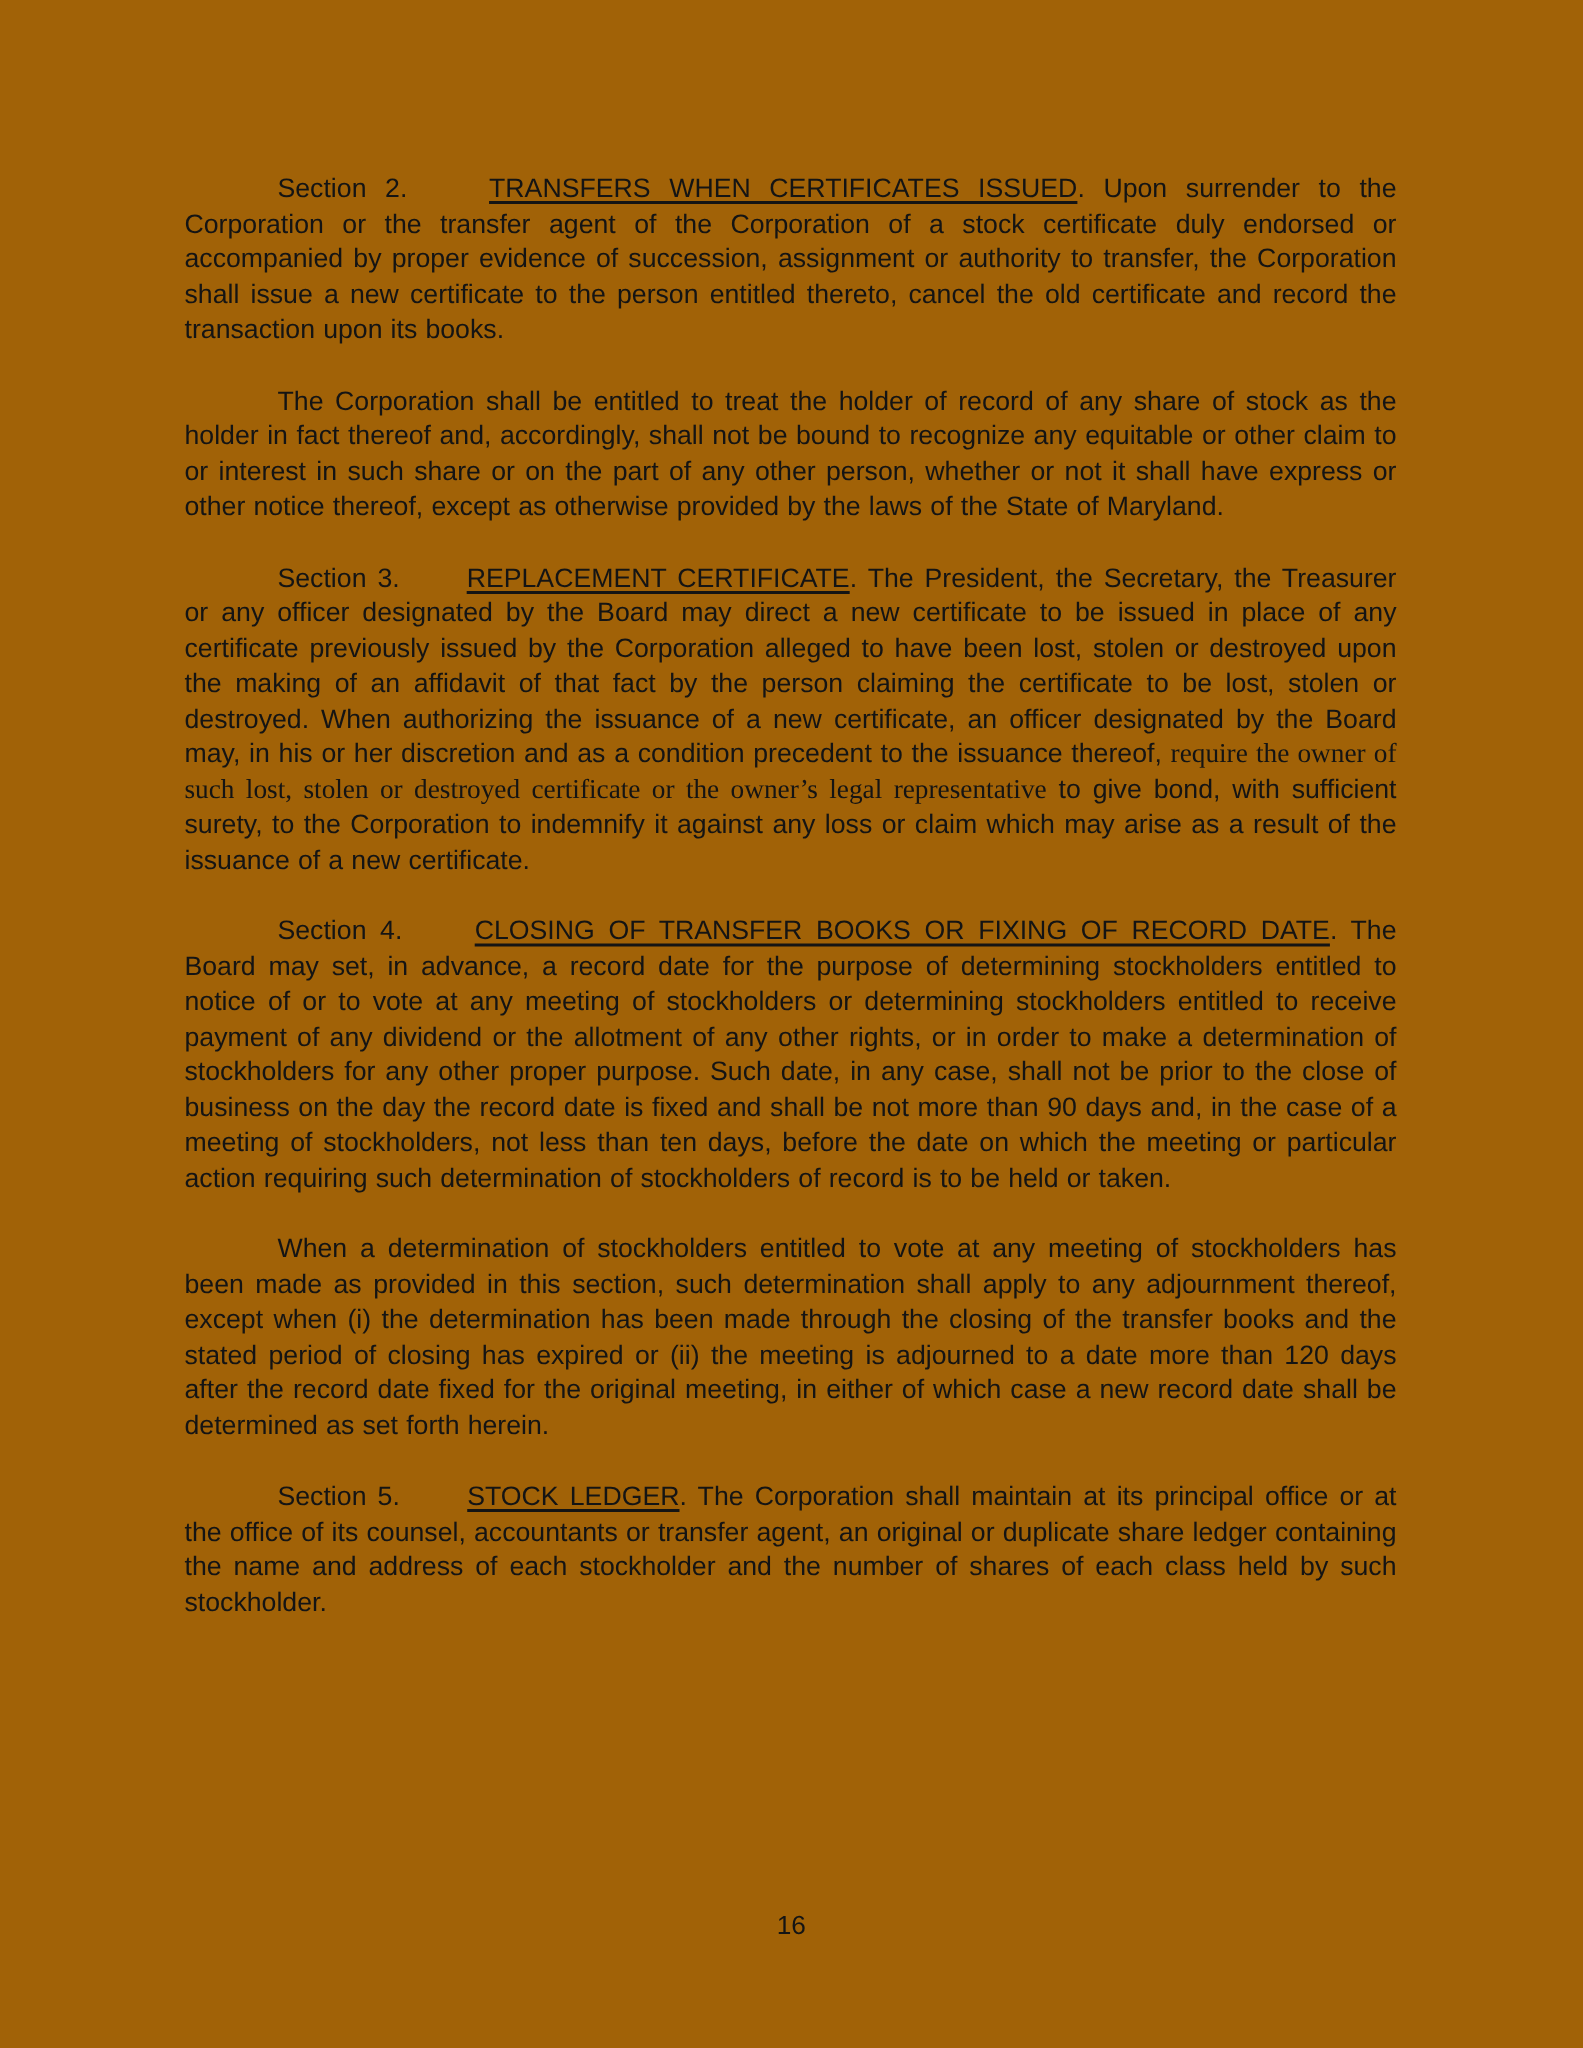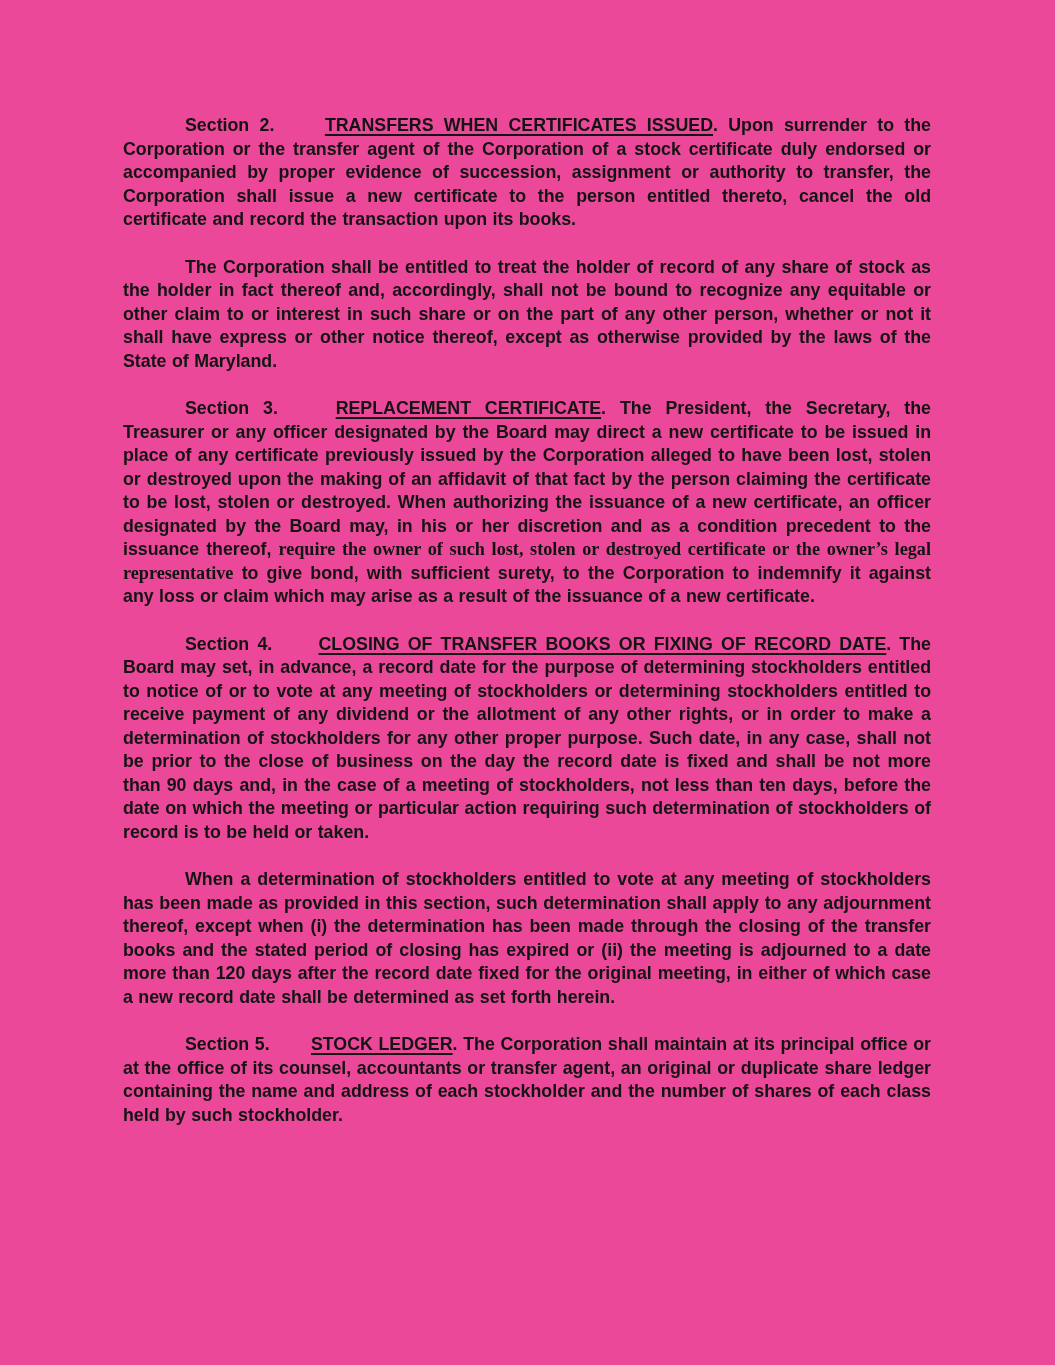--- a/index.html
+++ b/index.html
@@ -11,22 +11,21 @@
     height: 1365px;
     background: #ffffff;
     position: relative;
     overflow: hidden;
     font-family: "Liberation Sans", sans-serif;
     color: #141414;
   }
   .page {
     position: absolute;
     inset: 0;
-    background: #ec4899;
-    font-weight: bold;
+    background: #a16207;
   }
   .content {
     position: absolute;
     left: 123px;
     top: 114px;
     width: 808px;
   }
   p.para {
     margin: 0 0 24px 0;
     font-size: 17.8px;
@@ -77,13 +76,14 @@
     <p class="para"><span class="section-label">Section 3.</span> <span class="tab-gap"></span> <span class="section-title">REPLACEMENT CERTIFICATE</span><span>.</span> <span>The President, the Secretary, the Treasurer or any officer designated by the Board may direct a new certificate to be issued in place of any certificate previously issued by the Corporation alleged to have been lost, stolen or destroyed upon the making of an affidavit of that fact by the person claiming the certificate to be lost, stolen or destroyed. When authorizing the issuance of a new certificate, an officer designated by the Board may, in his or her discretion and as a condition precedent to the issuance thereof,</span> <span class="serif-segment">require the owner of such lost, stolen or destroyed certificate or the owner’s legal representative</span> <span>to give bond, with sufficient surety, to the Corporation to indemnify it against any loss or claim which may arise as a result of the issuance of a new certificate.</span></p>
 
     <p class="para"><span class="section-label">Section 4.</span> <span class="tab-gap"></span> <span class="section-title">CLOSING OF TRANSFER BOOKS OR FIXING OF RECORD DATE</span><span>.</span> <span>The Board may set, in advance, a record date for the purpose of determining stockholders entitled to notice of or to vote at any meeting of stockholders or determining stockholders entitled to receive payment of any dividend or the allotment of any other rights, or in order to make a determination of stockholders for any other proper purpose. Such date, in any case, shall not be prior to the close of business on the day the record date is fixed and shall be not more than 90 days and, in the case of a meeting of stockholders, not less than ten days, before the date on which the meeting or particular action requiring such determination of stockholders of record is to be held or taken.</span></p>
 
     <p class="para"><span>When a determination of stockholders entitled to vote at any meeting of stockholders has been made as provided in this section, such determination shall apply to any adjournment thereof, except when (i) the determination has been made through the closing of the transfer books and the stated period of closing has expired or (ii) the meeting is adjourned to a date more than 120 days after the record date fixed for the original meeting, in either of which case a new record date shall be determined as set forth herein.</span></p>
 
     <p class="para"><span class="section-label">Section 5.</span> <span class="tab-gap"></span> <span class="section-title">STOCK LEDGER</span><span>.</span> <span>The Corporation shall maintain at its principal office or at the office of its counsel, accountants or transfer agent, an original or duplicate share ledger containing the name and address of each stockholder and the number of shares of each class held by such stockholder.</span></p>
 
   </div>
 
+  <div class="page-number">16</div>
 </div>
 
 </body></html>

